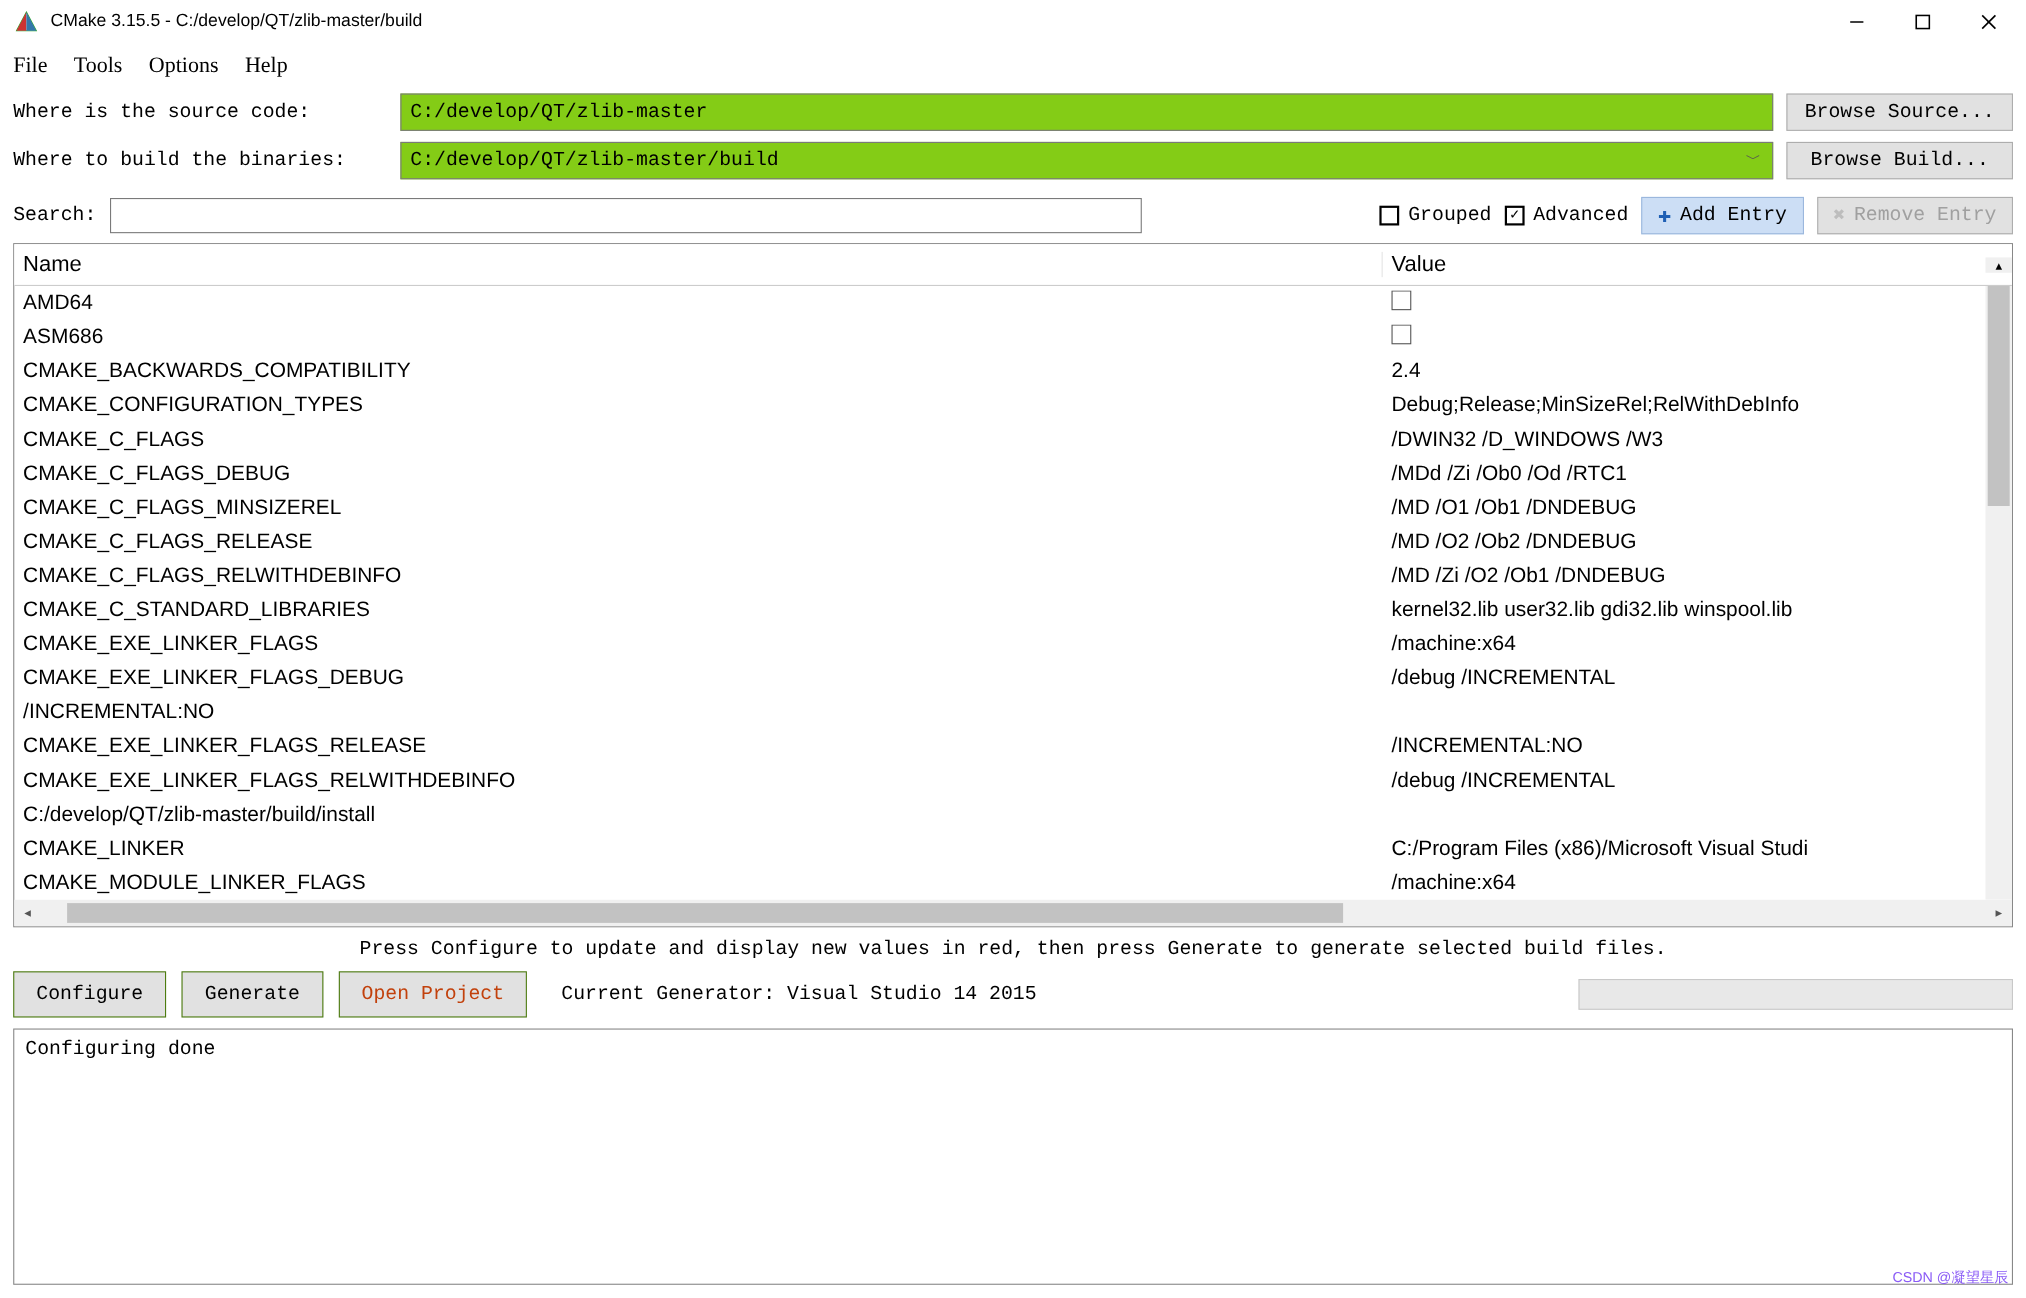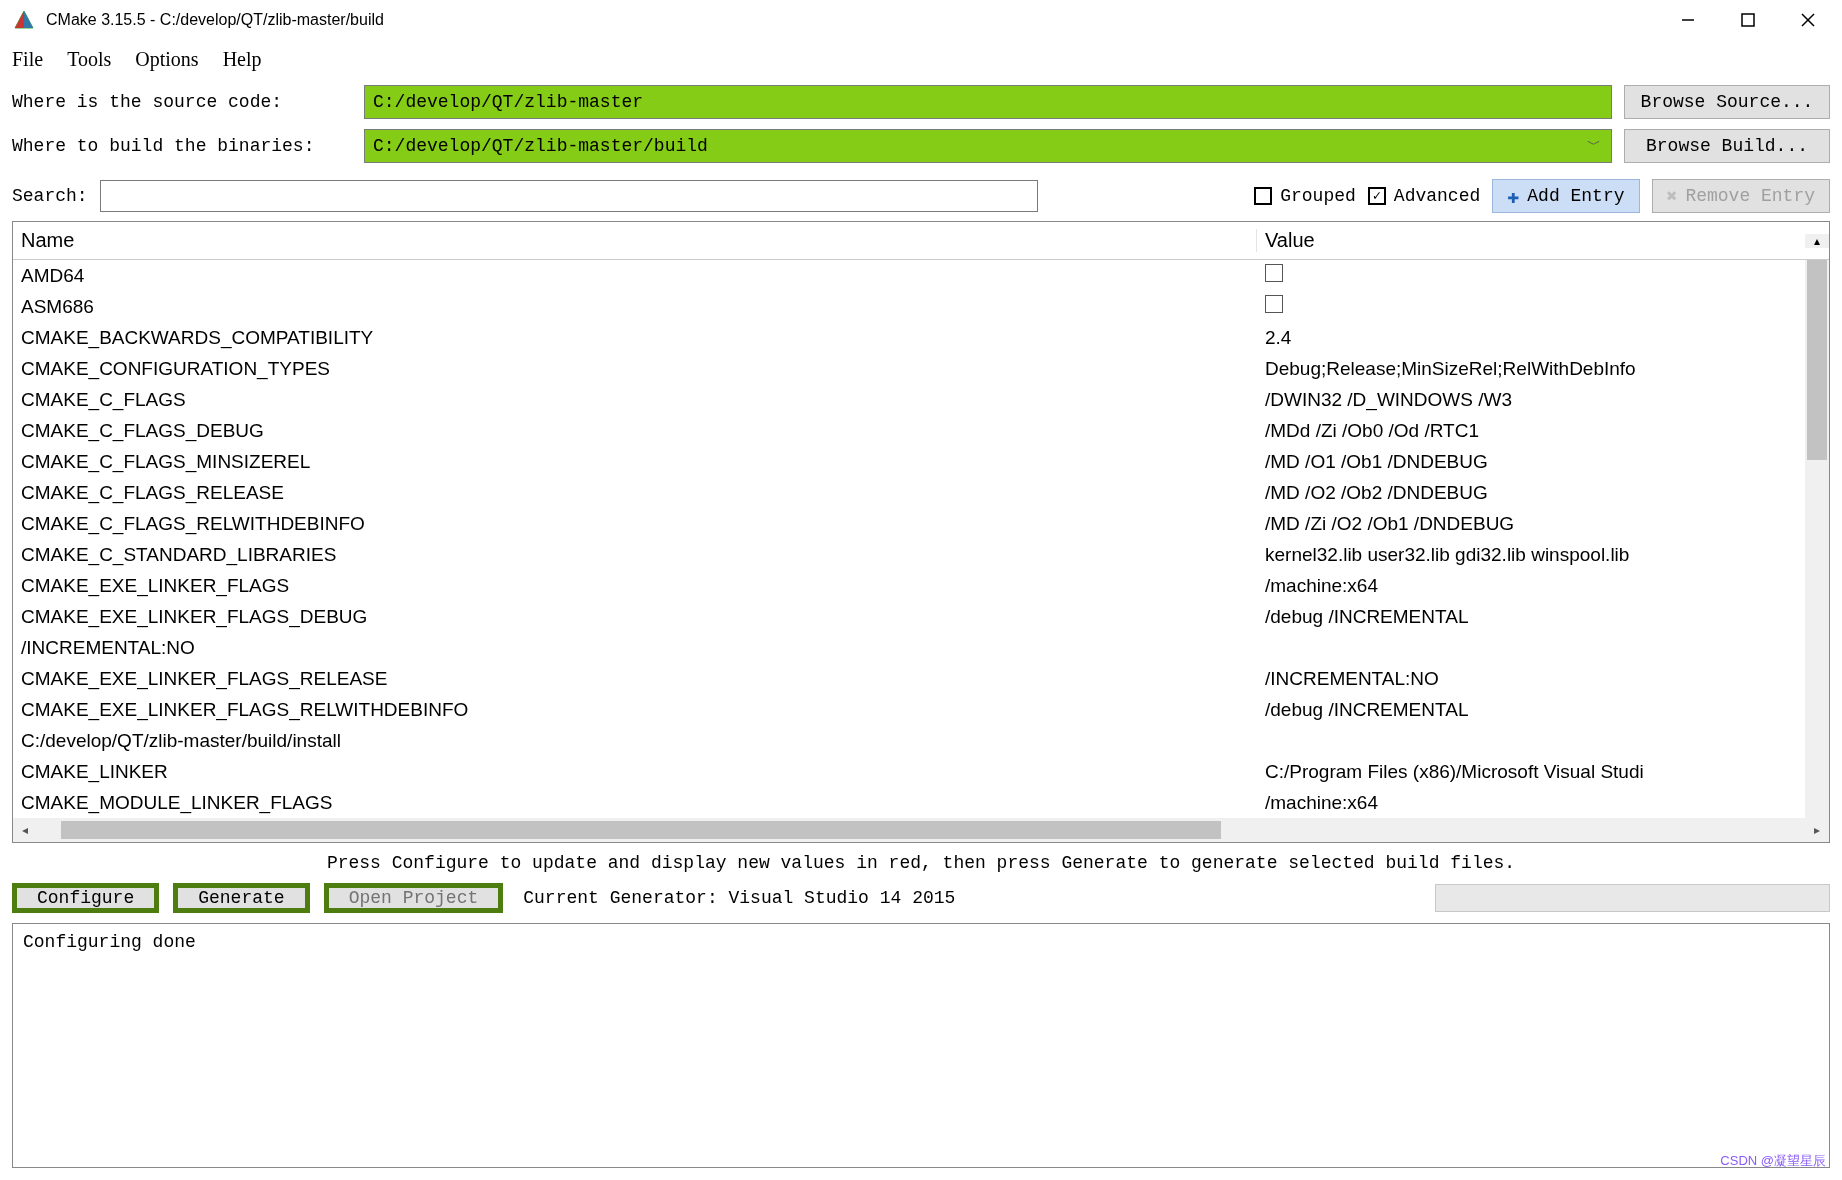--- a/index.html
+++ b/index.html
@@ -42,23 +42,23 @@
 .row .c2 { flex:1; padding-left:8px; white-space:nowrap; overflow:hidden; }
 .ck { width:18px; height:18px; border:1.5px solid #555; display:inline-block; }
 .vscroll { width:24px; background:#f0f0f0; position:relative; }
 .vthumb { position:absolute; top:0; left:2px; right:2px; height:200px; background:#c2c2c2; }
 .hscroll { height:24px; background:#f0f0f0; display:flex; align-items:center; }
 .hscroll .arrow { width:24px; text-align:center; font-size:12px; color:#555; }
 .hscroll .track { flex:1; height:100%; position:relative; }
 .hthumb { position:absolute; left:24px; top:3px; height:18px; width:1160px; background:#c2c2c2; }
 .hint { text-align:center; font-family: Consolas,"Courier New",monospace; font-size:18px; padding:10px 0 6px; }
 .botrow { display:flex; align-items:center; gap:14px; padding: 4px 12px 10px 12px; }
-.botrow .btn2 { height:30px; border:5px solid #4d7c0f; background:#e1e1e1; padding:0 20px; font-family: Consolas,"Courier New",monospace; font-size:18px; display:flex; align-items:center; }
-.botrow .btn2.disabled { color:#737373; }
-.botrow .gen { font-family: Consolas,"Courier New",monospace; font-size:18px; margin-left:6px; }
+.botrow .btn2 { height:42px; border:1px solid #4d7c0f; background:#e1e1e1; padding:0 20px; font-family: Consolas,"Courier New",monospace; font-size:18px; display:flex; align-items:center; }
+.botrow .btn2.disabled { color:#c2410c; }
+.botrow .gen { font-family: Consolas,"Courier New",monospace; font-size:18px; margin-left:17px; }
 .botrow .progress { margin-left:auto; width:395px; height:28px; border:1px solid #c8c8c8; background:#e8e8e8; }
 .output { margin:0 12px 12px 12px; border:1px solid #888; flex:1; padding:8px 10px; font-family: Consolas,"Courier New",monospace; font-size:18px; background:#fff; overflow:hidden; }
 .watermark { position:fixed; right:16px; bottom:10px; font-size:13px; color:#8b5cf6; }
 </style>
 </head>
 <body>
 
 <div class="titlebar">
   <span class="icon-cell">
     <svg width="20" height="20" viewBox="0 0 20 20">

